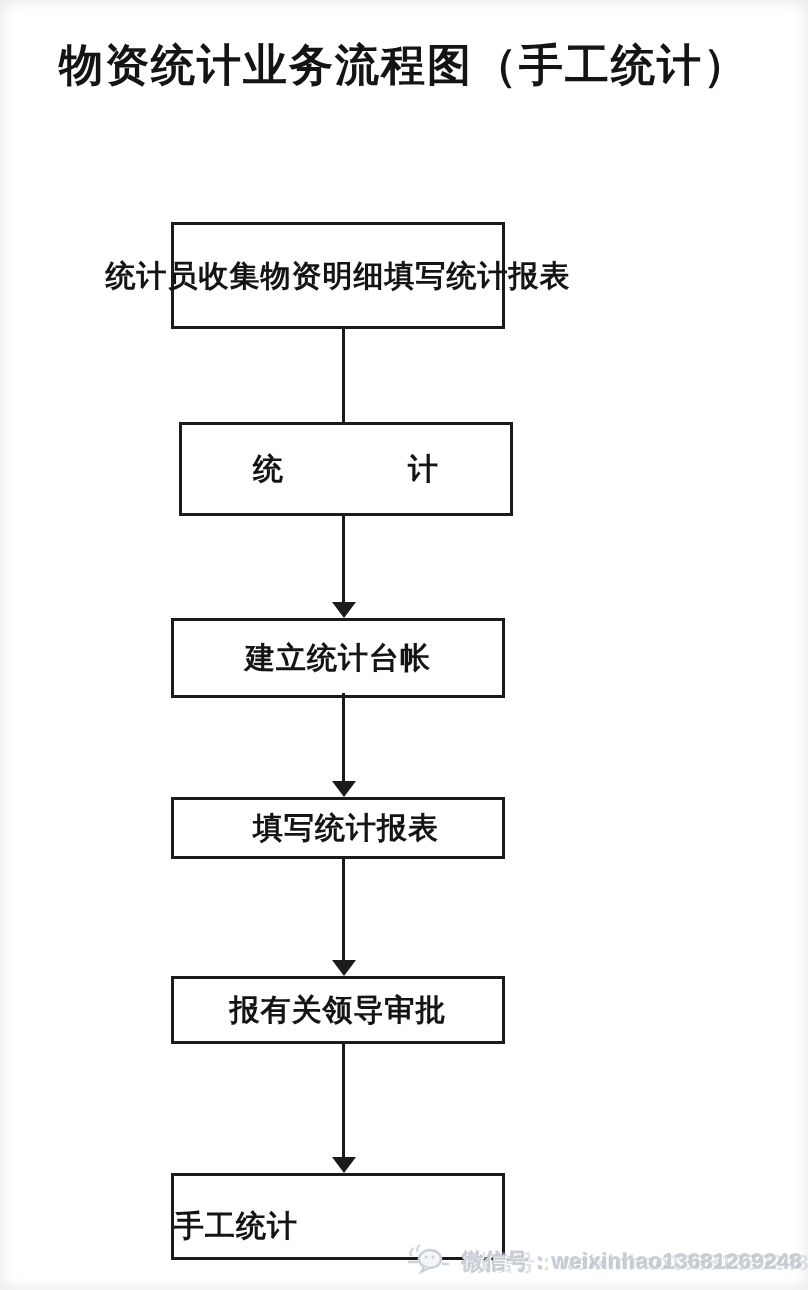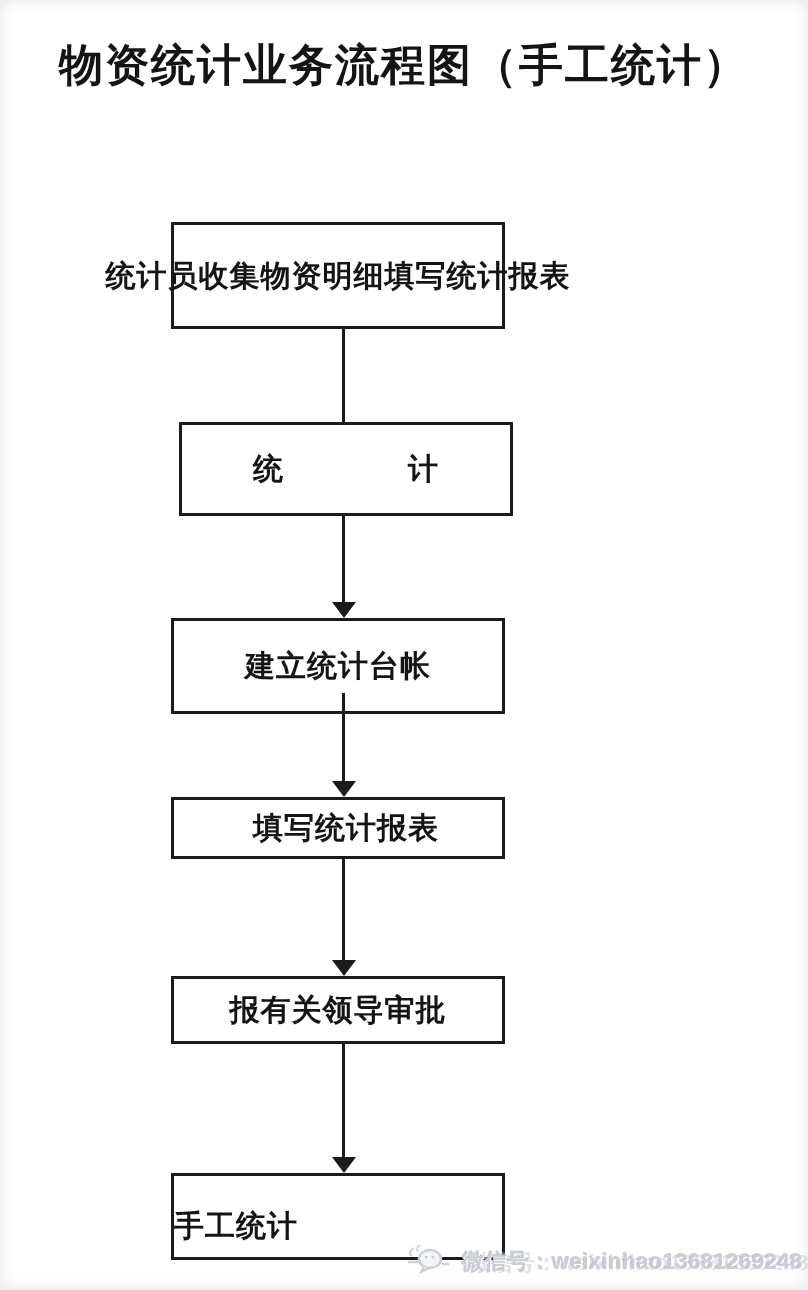--- a/index.html
+++ b/index.html
@@ -41,21 +41,21 @@
     text-align: center;
     font-size: 30px;
     font-weight: bold;
     letter-spacing: 1px;
     line-height: 40px;
     white-space: pre;
     color: #141414;
   }
   .n1 { top: 222px; height: 107px; }
   .n2 { top: 422px; height: 94px; margin-left: 8px; }
-  .n3 { top: 618px; height: 96px; }
+  .n3 { top: 618px; height: 80px; }
   .n4 { top: 797px; height: 62px; padding-left: 16px; }
   .n5 { top: 976px; height: 68px; }
   .n6 { top: 1173px; height: 87px; justify-content: flex-start; padding-top: 18px; }
   .node .line-txt { display: block; }
   .arrow { position: absolute; left: 332px; width: 24px; }
   .arrow .shaft {
     position: absolute;
     left: 10px;
     top: 0;
     bottom: 13px;

